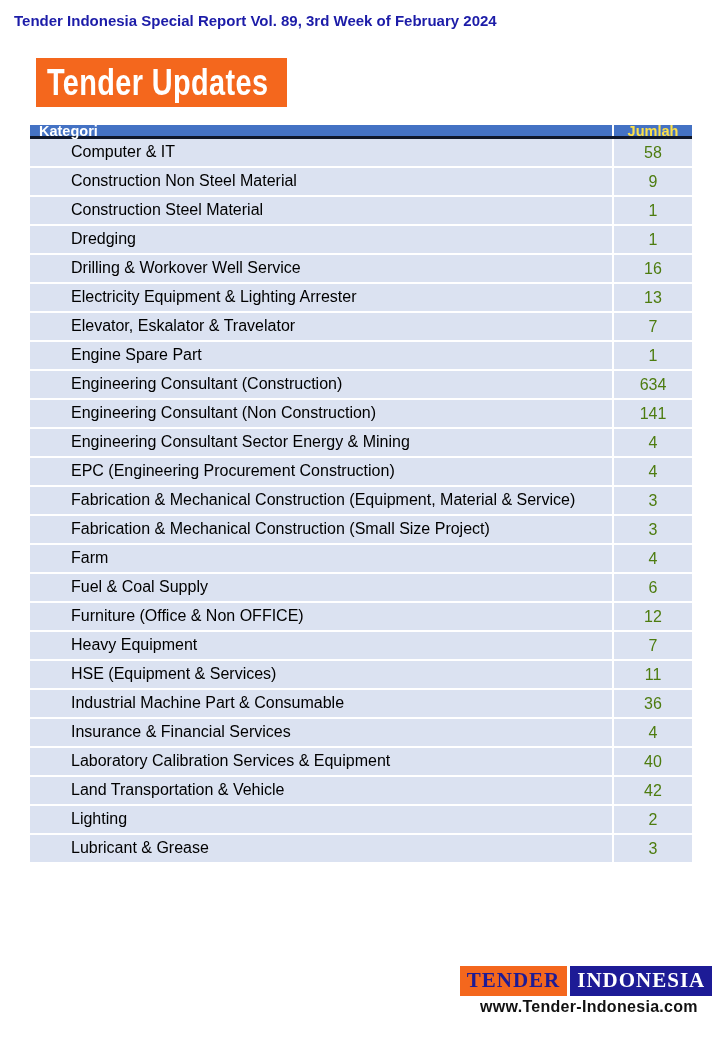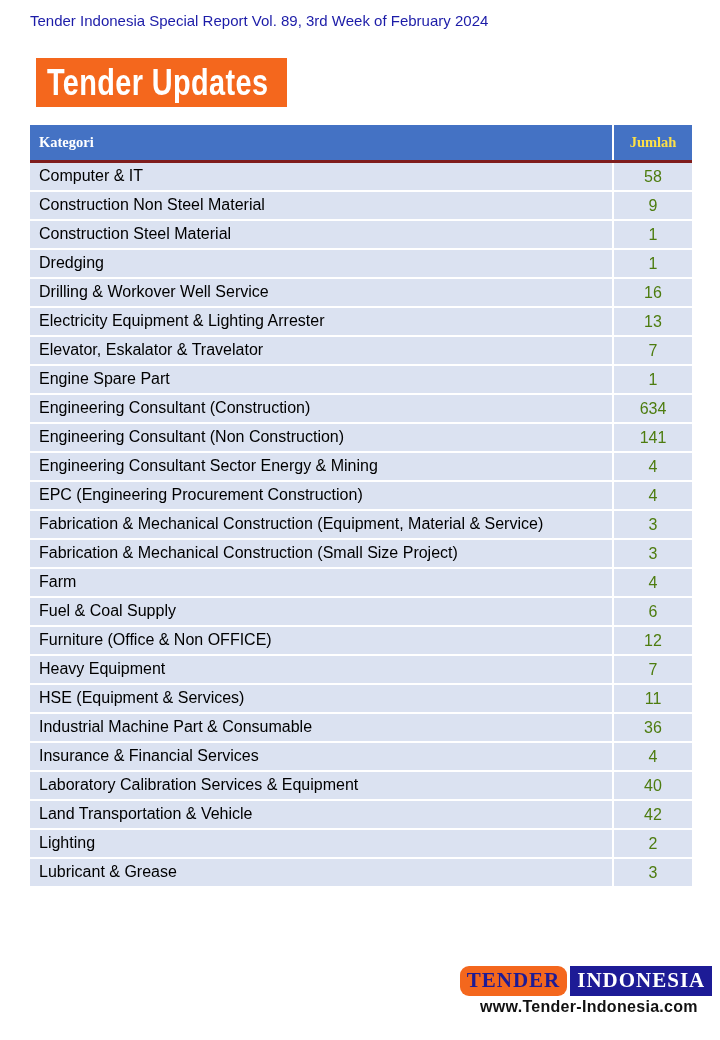--- a/index.html
+++ b/index.html
@@ -12,56 +12,56 @@
   *{box-sizing:border-box;}
   html,body{margin:0;padding:0;}
   body{
     width:720px;height:1040px;
     background:#ffffff;
     position:relative;
     font-family:"Liberation Sans", sans-serif;
     overflow:hidden;
   }
   .report-title{
-    position:absolute;left:30px;top:12px;
-    font-size:15px;font-weight:normal;
+    position:absolute;left:14px;top:12px;
+    font-size:15px;font-weight:bold;
     color:var(--title-navy);
     white-space:nowrap;
   }
   .banner{
     position:absolute;left:36px;top:58px;
     width:251px;height:49px;
     background:var(--orange);
     display:flex;align-items:center;
   }
   .banner-text{
     color:#ffffff;font-weight:bold;font-size:37px;
     padding-left:14px;white-space:nowrap;
     transform:scaleX(0.78);transform-origin:0 50%;
     letter-spacing:0.5px;
   }
   .tbl{
     position:absolute;left:30px;top:125px;width:662px;
   }
   .thead{
     display:flex;background:var(--header-blue);
-    border-bottom:3px solid #7f1d1d;height:38px;font-family:Liberation Serif, serif;
+    border-bottom:3px solid #0f172a;height:14px;
   }
   .th-k{
     flex:1;display:flex;align-items:center;
     padding-left:9px;color:#ffffff;font-weight:bold;font-size:14.5px;
   }
   .th-j{
     width:80px;border-left:2px solid #ffffff;
     display:flex;align-items:center;justify-content:center;
     color:#fde047;font-weight:bold;font-size:14.5px;
   }
   .trow{
     display:flex;background:var(--row-blue);
-    border-bottom:2px solid #ffffff;min-height:29px;
+    border-bottom:2px solid #ffffff;min-height:29px;padding-left:32px;
   }
   .cell-k{
     flex:1;display:flex;align-items:center;
     padding:3px 14px 3px 9px;
     font-size:16px;color:#000000;line-height:1.3;
   }
   .cell-j{
     width:80px;border-left:2px solid #ffffff;
     display:flex;align-items:center;justify-content:center;
     font-size:16px;color:#4d7c0f;
@@ -72,21 +72,21 @@
   }
   .logo-row{
     display:flex;justify-content:center;gap:3px;
   }
   .logo-box{
     font-family:"Liberation Serif", serif;
     font-weight:bold;font-size:21px;
     padding:2px 7px 3px;letter-spacing:1px;line-height:1.2;
     white-space:nowrap;
   }
-  .logo-tender{background:var(--orange);color:var(--logo-navy);border-radius:9px;}
+  .logo-tender{background:var(--orange);color:var(--logo-navy);}
   .logo-indonesia{background:var(--logo-navy);color:#ffffff;}
   .site-url{
     margin-top:2px;font-weight:bold;font-size:16px;
     color:#111111;letter-spacing:0.3px;white-space:nowrap;
   }
 </style>
 </head>
 <body>
 
 <div class="report-title">Tender Indonesia Special Report Vol. 89, 3rd Week of February 2024</div>

